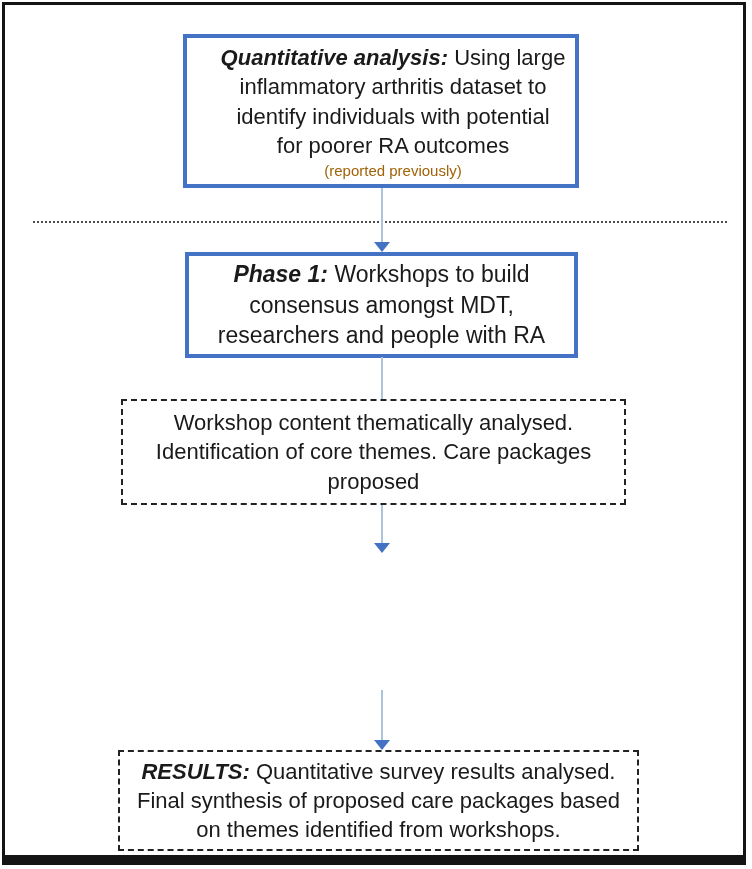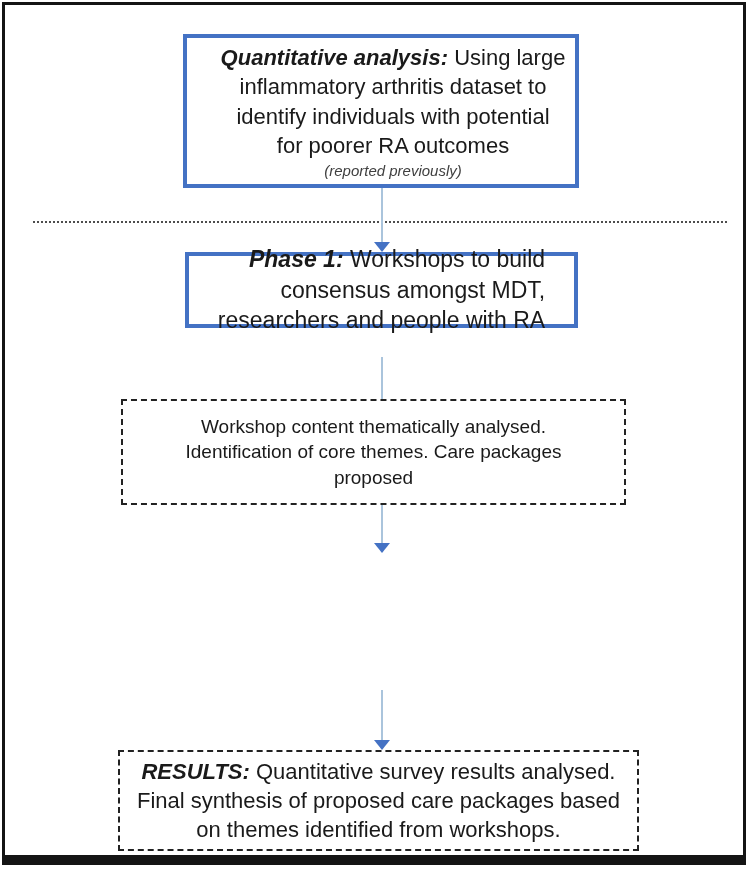--- a/index.html
+++ b/index.html
@@ -14,25 +14,25 @@
   }
   .fbox {
     position:absolute; box-sizing:border-box; background:#ffffff;
     display:flex; flex-direction:column; justify-content:center; align-items:center;
     text-align:center; color:#1a1a1a;
   }
   .fbox .txt { white-space:pre-line; line-height:1.33; padding:0 4px; }
   .solid { border:4px solid var(--accent, #4472c4); }
   .dashed { border:2px dashed #222222; }
   .prefix { font-weight:bold; font-style:italic; }
-  .note { font-style:italic; font-size:15px; margin-top:2px; color:#404040; }
+  .note { font-size:15px; margin-top:2px; color:#a16207; }
 
   #box-quant { left:178px; top:29px;  width:396px; height:154px; font-size:22px;padding-left:24px; }
-  #box-p1    { left:180px; top:247px; width:393px; height:76px; font-size:23px;text-align:right; }
-  #box-ws    { left:116px; top:394px; width:505px; height:106px; font-size:19px; }
+  #box-p1    { left:180px; top:247px; width:393px; height:106px; font-size:23px; }
+  #box-ws    { left:116px; top:394px; width:505px; height:106px; font-size:22px; }
   #box-p2    { left:179px; top:548px; width:396px; height:137px; font-size:23px; }
   #box-res   { left:113px; top:745px; width:521px; height:101px; font-size:22px; }
 
   .separator {
     position:absolute; left:28px; top:216px; width:694px; height:0;
     border-top:2px dotted #4d4d4d;
   }
   .conn-line { position:absolute; width:2px; background:var(--arrowline, #aac4dc); left:376px; }
   #line1 { top:183px; height:56px; }
   #line2 { top:352px; height:42px; }

